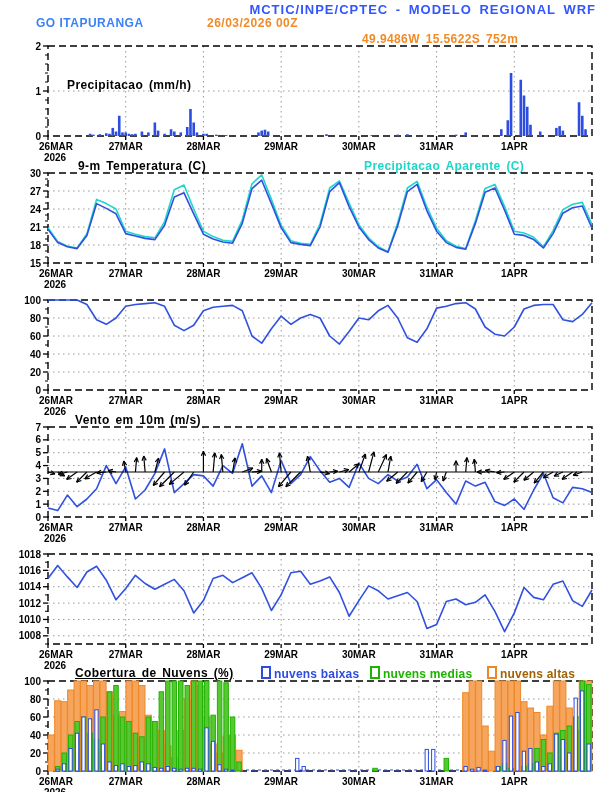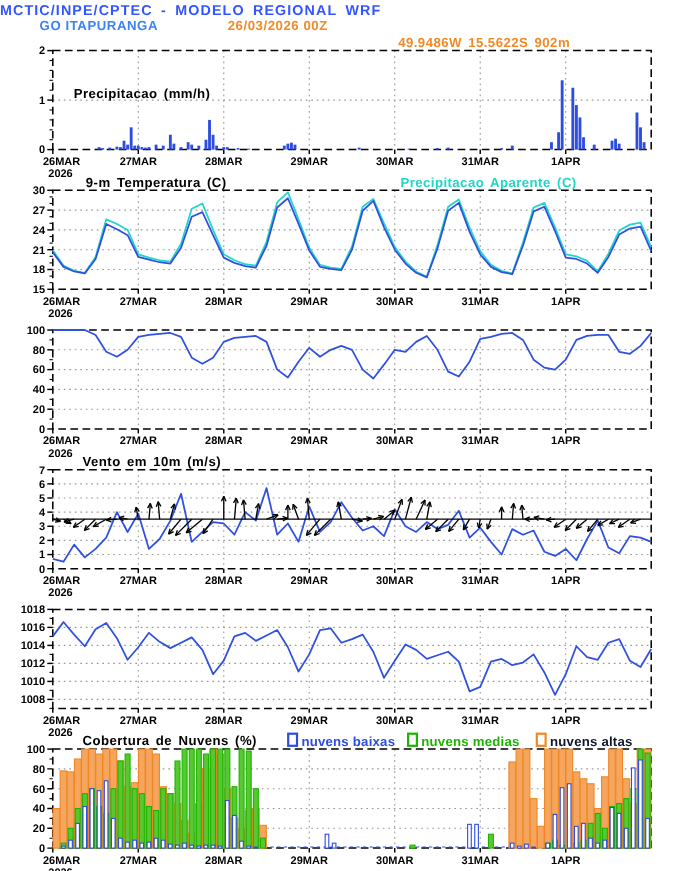--- a/index.html
+++ b/index.html
@@ -1,56 +1,56 @@
 <!DOCTYPE html>
 <html><head>
 <meta charset="utf-8">
 <style>
   html,body{margin:0;padding:0;background:#fff;}
   .page{position:relative;width:612px;height:792px;background:#fff;overflow:hidden;
         font-family:"Liberation Sans",sans-serif;}
   .abs{position:absolute;white-space:nowrap;}
-  .hdr1{top:2px;left:0;width:596px;text-align:left;font-size:13px;font-weight:bold;
+  .hdr1{top:2px;left:0;width:596px;text-align:right;font-size:13px;font-weight:bold;
         letter-spacing:1px;word-spacing:3px;}
   .hdr2s{top:16px;left:36px;font-size:12px;font-weight:bold;letter-spacing:.5px;}
   .hdr2r{top:16px;left:207px;font-size:12px;font-weight:bold;letter-spacing:.5px;text-align:right;}
   .ctitle{font-size:12px;font-weight:bold;letter-spacing:.4px;word-spacing:2px;color:#000;}
   .rlabel{font-size:12px;font-weight:bold;letter-spacing:.4px;word-spacing:2px;}
   svg{position:absolute;top:0;left:0;}
   .legitem{font-size:12px;font-weight:bold;letter-spacing:.2px;}
   .sw{display:inline-block;width:6px;height:9px;background:#fff;border-style:solid;
       border-width:2px;vertical-align:-1px;margin-right:3px;}
 </style>
 </head>
 <body>
 
 <div class="page">
 
   <div class="abs hdr1" style="color:#3355ff;">MCTIC/INPE/CPTEC - MODELO REGIONAL WRF</div>
   <div class="abs hdr2s" style="color:#3b82f6;">GO ITAPURANGA</div>
   <div class="abs hdr2r" style="color:#f08b28;">26/03/2026 00Z</div>
 
   <div class="abs ctitle" style="top:32px;left:67px;margin-top:46px;">Precipitacao (mm/h)</div>
-  <div class="abs rlabel" style="top:32px;left:362px;color:#f08b28;">49.9486W 15.5622S 902m</div>
+  <div class="abs rlabel" style="top:32px;left:362px;color:#f08b28;">49.9486W 15.5622S 752m</div>
 
   <div class="abs ctitle" style="top:159px;left:78px;">9-m Temperatura (C)</div>
   <div class="abs rlabel" style="top:159px;left:364px;color:#1fd6c9;">Precipitacao Aparente (C)</div>
 
 
   <div class="abs ctitle" style="top:413px;left:75px;">Vento em 10m (m/s)</div>
 
 
-  <div class="abs ctitle" style="top:666px;left:75px;">Cobertura de Nuvens (%)</div>
+  <div class="abs ctitle" style="top:666px;left:75px;text-decoration:underline;">Cobertura de Nuvens (%)</div>
   <div class="abs legitem" style="top:666px;left:250px;color:#2d4ce0;margin-left:11px;">
     <span class="sw" style="border-color:#2d4ce0;"></span><span>nuvens baixas</span>
   </div>
   <div class="abs legitem" style="top:666px;left:370px;color:#1db400;">
     <span class="sw" style="border-color:#1db400;"></span><span>nuvens medias</span>
   </div>
-  <div class="abs legitem" style="top:666px;left:487px;color:#0f172a;">
+  <div class="abs legitem" style="top:666px;left:487px;color:#a16207;">
     <span class="sw" style="border-color:#ef8824;"></span><span>nuvens altas</span>
   </div>
 
   <svg id="meteo" width="612" height="792" viewBox="0 0 612 792">
       <g>
         <line x1="48" y1="91" x2="592" y2="91" stroke="#999999" stroke-width="1" stroke-dasharray="1.5,3.5"></line>
         <line x1="125.71428571428571" y1="46" x2="125.71428571428571" y2="136" stroke="#999999" stroke-width="1" stroke-dasharray="1.5,3.5"></line>
         <line x1="203.42857142857142" y1="46" x2="203.42857142857142" y2="136" stroke="#999999" stroke-width="1" stroke-dasharray="1.5,3.5"></line>
         <line x1="281.1428571428571" y1="46" x2="281.1428571428571" y2="136" stroke="#999999" stroke-width="1" stroke-dasharray="1.5,3.5"></line>
         <line x1="358.85714285714283" y1="46" x2="358.85714285714283" y2="136" stroke="#999999" stroke-width="1" stroke-dasharray="1.5,3.5"></line>

